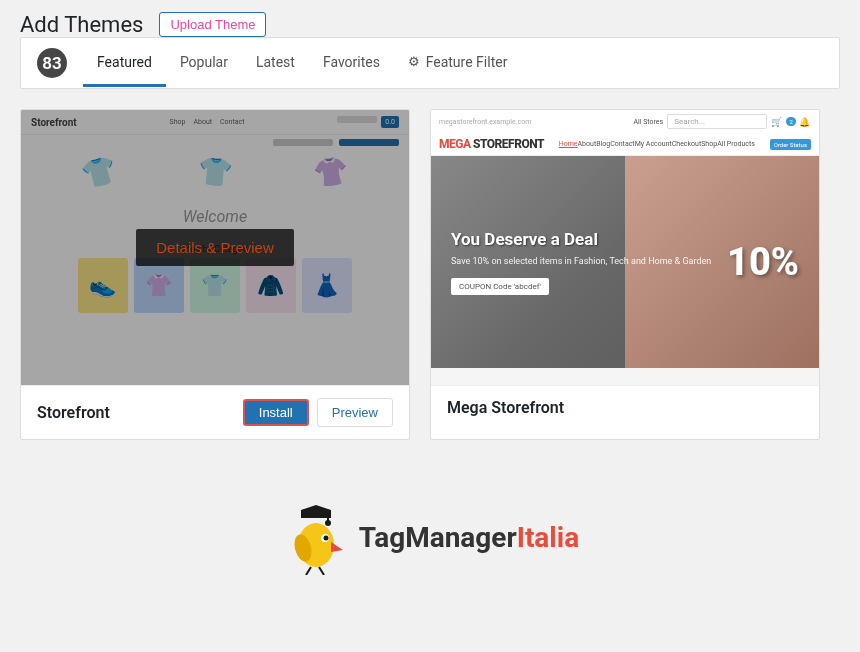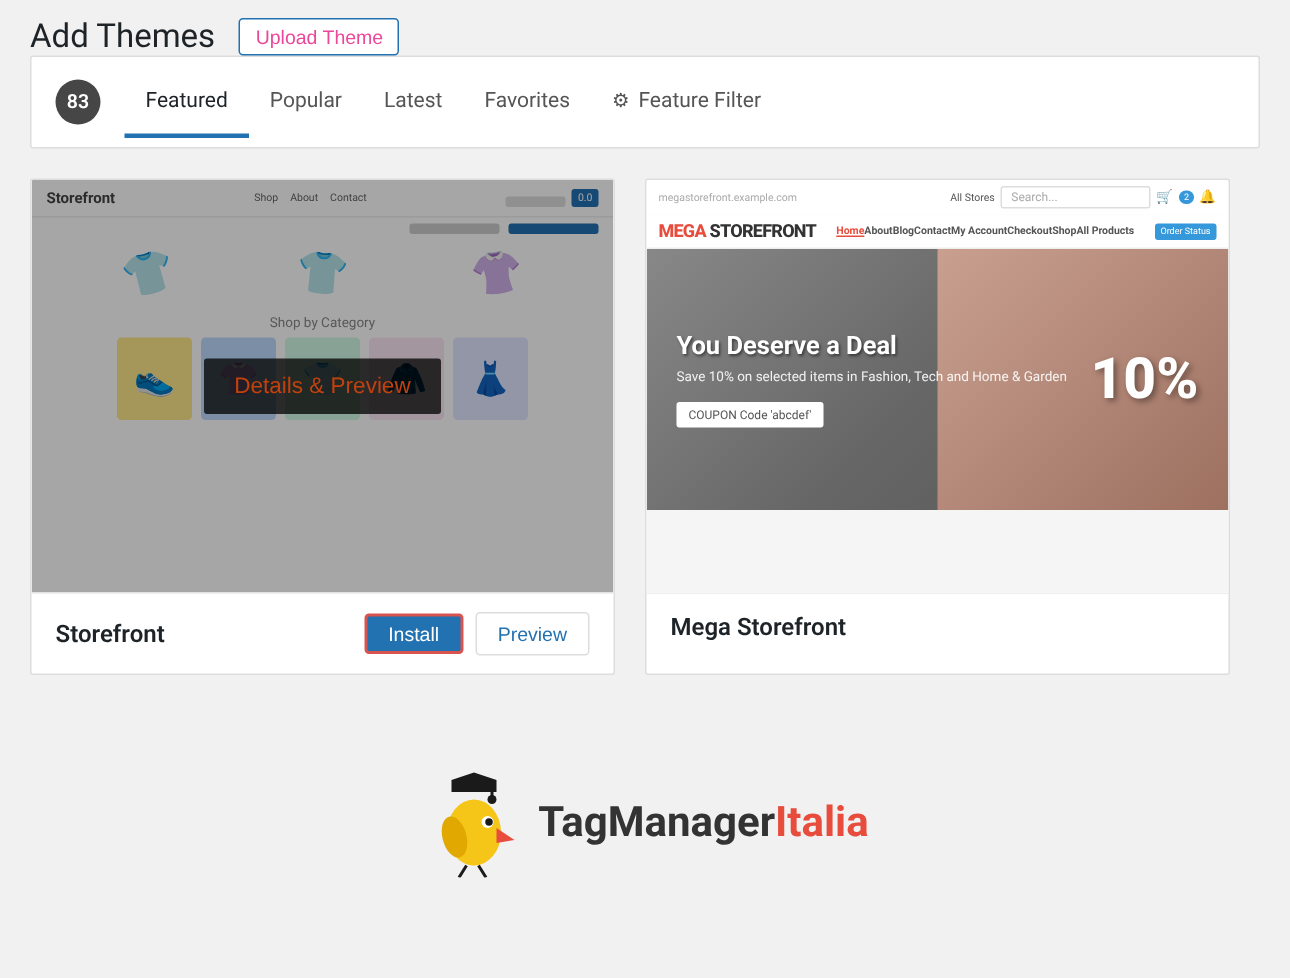--- a/index.html
+++ b/index.html
@@ -47,32 +47,32 @@
 
     .theme-count-badge {
       background: #464646;
       color: white;
       border-radius: 50%;
       width: 30px;
       height: 30px;
       display: flex;
       align-items: center;
       justify-content: center;
-      font-size: 13px;
+      font-size: 17px;
       font-weight: 600;
       margin-right: 16px;
       text-align: center;
     }
 
     .filter-nav {
       display: flex;
       align-items: center;
       gap: 0;
       flex: 1;
-      height: 60px;
+      height: 50px;
     }
 
     .filter-nav-item {
       padding: 14px 14px;
       cursor: pointer;
       color: #555;
       font-size: 14px;
       text-decoration: none;
       border-bottom: 3px solid transparent;
       display: flex;
@@ -279,21 +279,20 @@
 
     .mega-logo span {
       color: #333;
     }
 
     .mega-menu {
       display: flex;
       gap: 0;
       font-size: 7px;
       color: #e74c3c;
-      font-weight: bold;
     }
 
     .mega-menu .active-item {
       color: #e74c3c;
       text-decoration: underline;
     }
 
     .mega-menu .normal-item {
       color: #555;
     }
@@ -301,21 +300,21 @@
     .mega-order-btn {
       background: #3498db;
       color: white;
       font-size: 6px;
       padding: 2px 4px;
       border-radius: 2px;
     }
 
     .mega-hero {
       background: linear-gradient(135deg, #888 0%, #666 50%, #555 100%);
-      height: 174px;
+      height: 212px;
       display: flex;
       align-items: center;
       justify-content: space-between;
       padding: 16px 20px;
       position: relative;
       overflow: hidden;
     }
 
     .mega-hero-image {
       position: absolute;
@@ -449,34 +448,37 @@
     <div class="theme-thumbnail">
 
       <div class="storefront-mockup">
         <div class="sf-header">
           <div class="sf-logo-text">Storefront</div>
           <div class="sf-nav">
             <span>Shop</span>
             <span>About</span>
             <span>Contact</span>
           </div>
-          <div style="display:flex;gap:4px;align-items:flex-end;">
+          <div style="display:flex;gap:4px;align-items:flex-start;">
             <div style="background:#ddd;width:40px;height:7px;border-radius:2px;"></div>
             <div style="background:#2271b1;color:white;font-size:7px;padding:2px 4px;border-radius:2px;">0.0</div>
           </div>
         </div>
         <div style="display:flex;justify-content:flex-end;padding:4px 10px;gap:6px;">
           <div style="background:#ccc;height:7px;width:60px;border-radius:2px;"></div>
           <div style="background:#2271b1;height:7px;width:60px;border-radius:2px;"></div>
         </div>
 
         <div style="display:flex;justify-content:space-around;padding:6px 20px;">
           <div style="font-size:28px;color:#f9a8d4;transform:rotate(-15deg);">👕</div>
           <div style="font-size:28px;color:#86efac;transform:rotate(5deg);">👕</div>
           <div style="font-size:28px;color:#fca5a5;transform:rotate(-8deg);">👚</div>
+        </div>
+        <div class="sf-hero">
+          <span style="font-size:16px;color:#999;font-style:italic;">Welcome</span>
         </div>
         <div class="sf-category-title">Shop by Category</div>
         <div class="sf-product-row">
           <div class="sf-clothing-item" style="background:#fde68a;">👟</div>
           <div class="sf-clothing-item" style="background:#bfdbfe;">👚</div>
           <div class="sf-clothing-item" style="background:#d1fae5;">👕</div>
           <div class="sf-clothing-item" style="background:#fce7f3;">🧥</div>
           <div class="sf-clothing-item" style="background:#e0e7ff;">👗</div>
         </div>
       </div>

